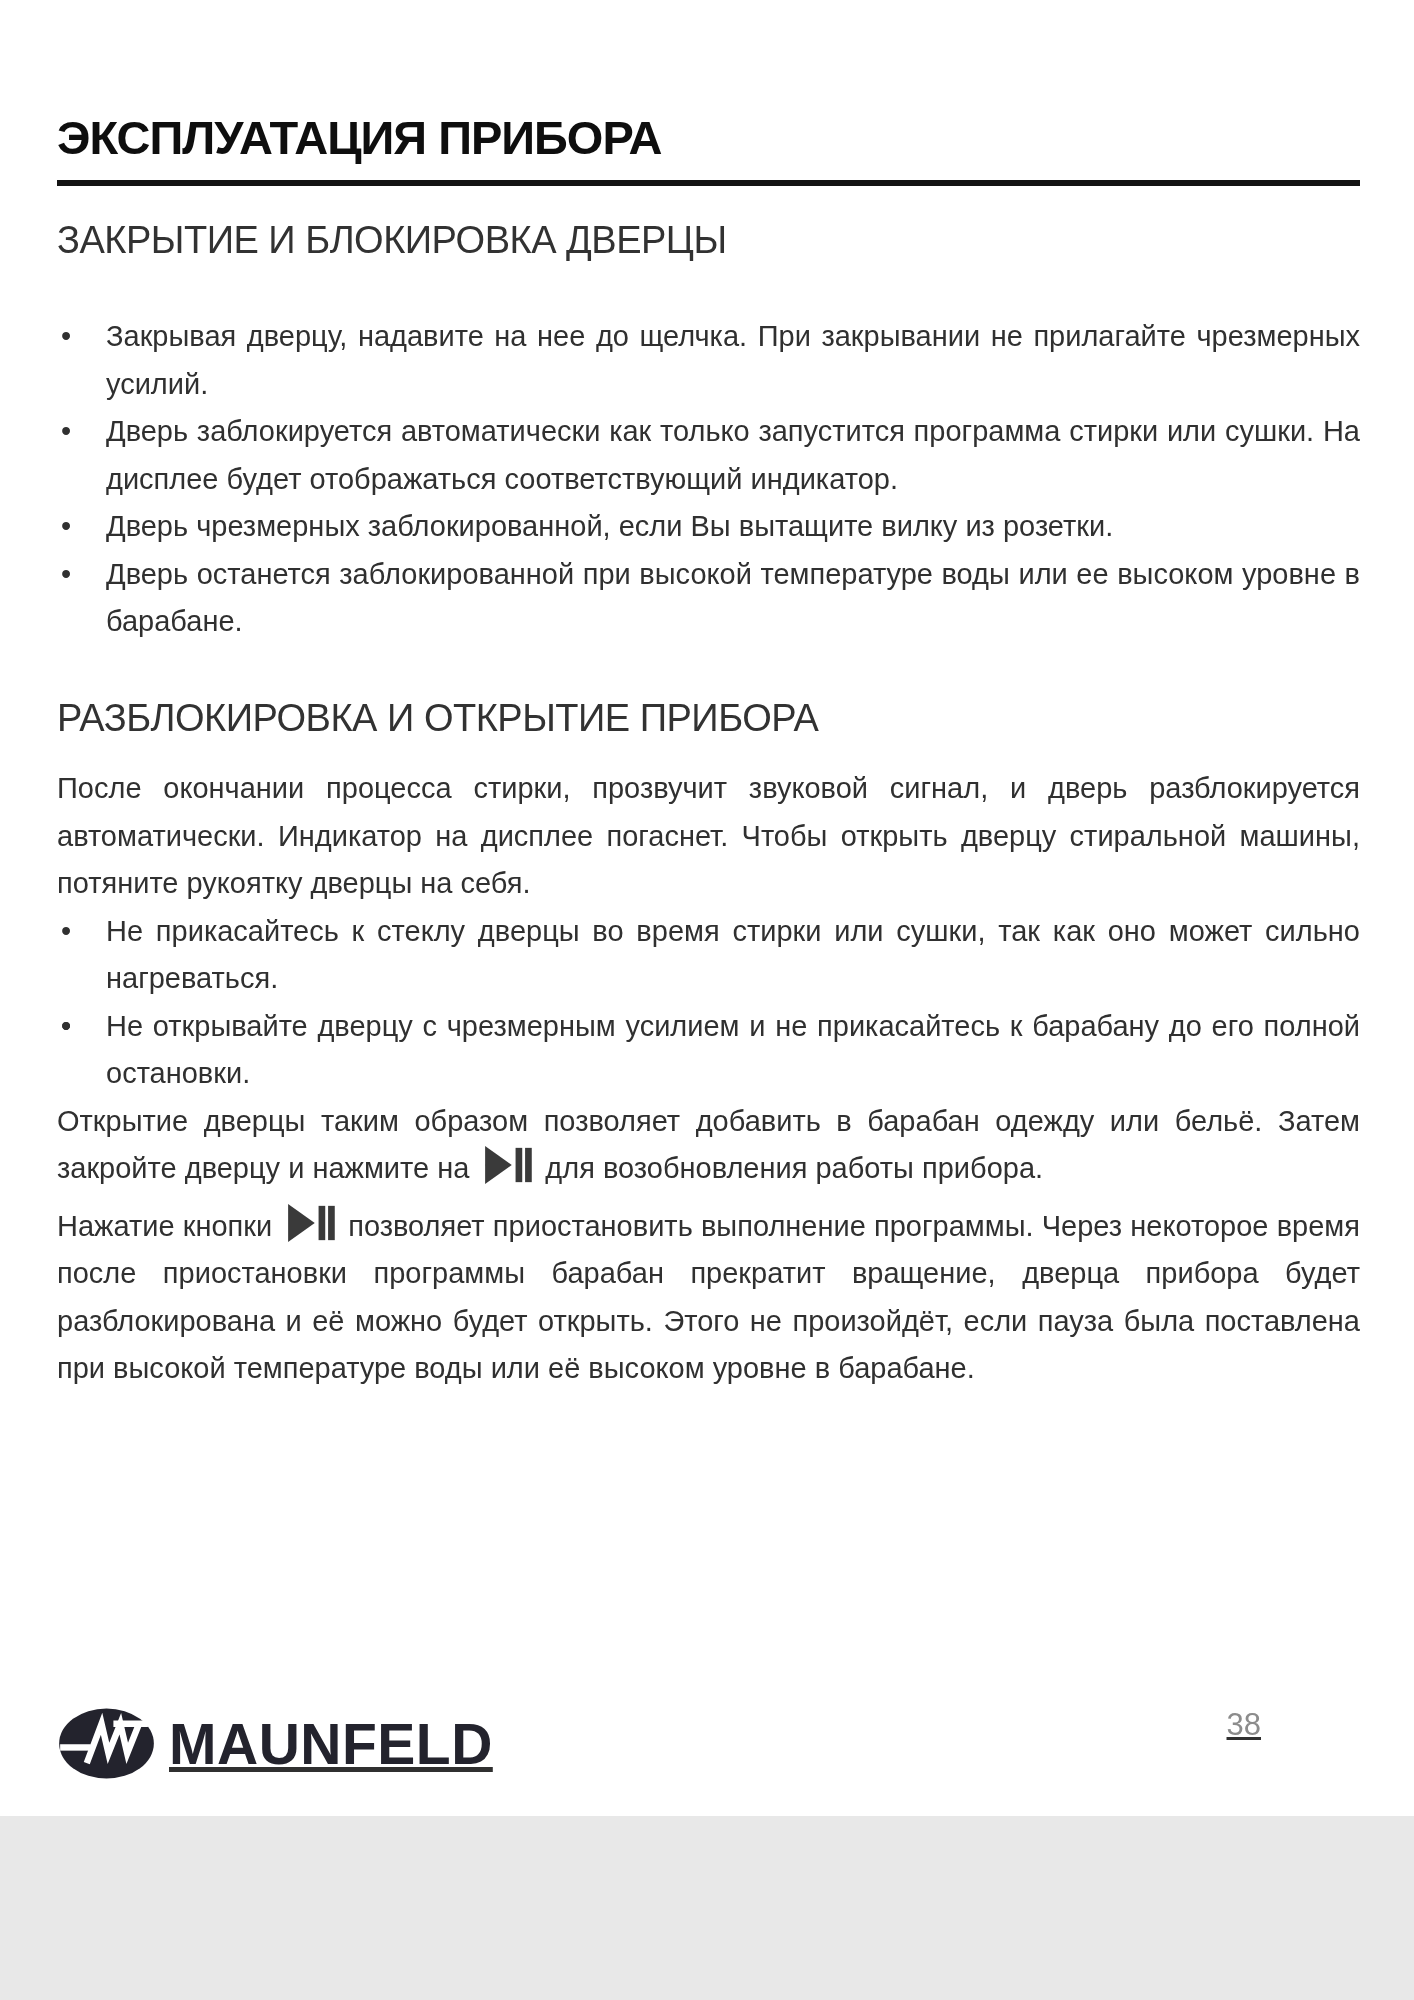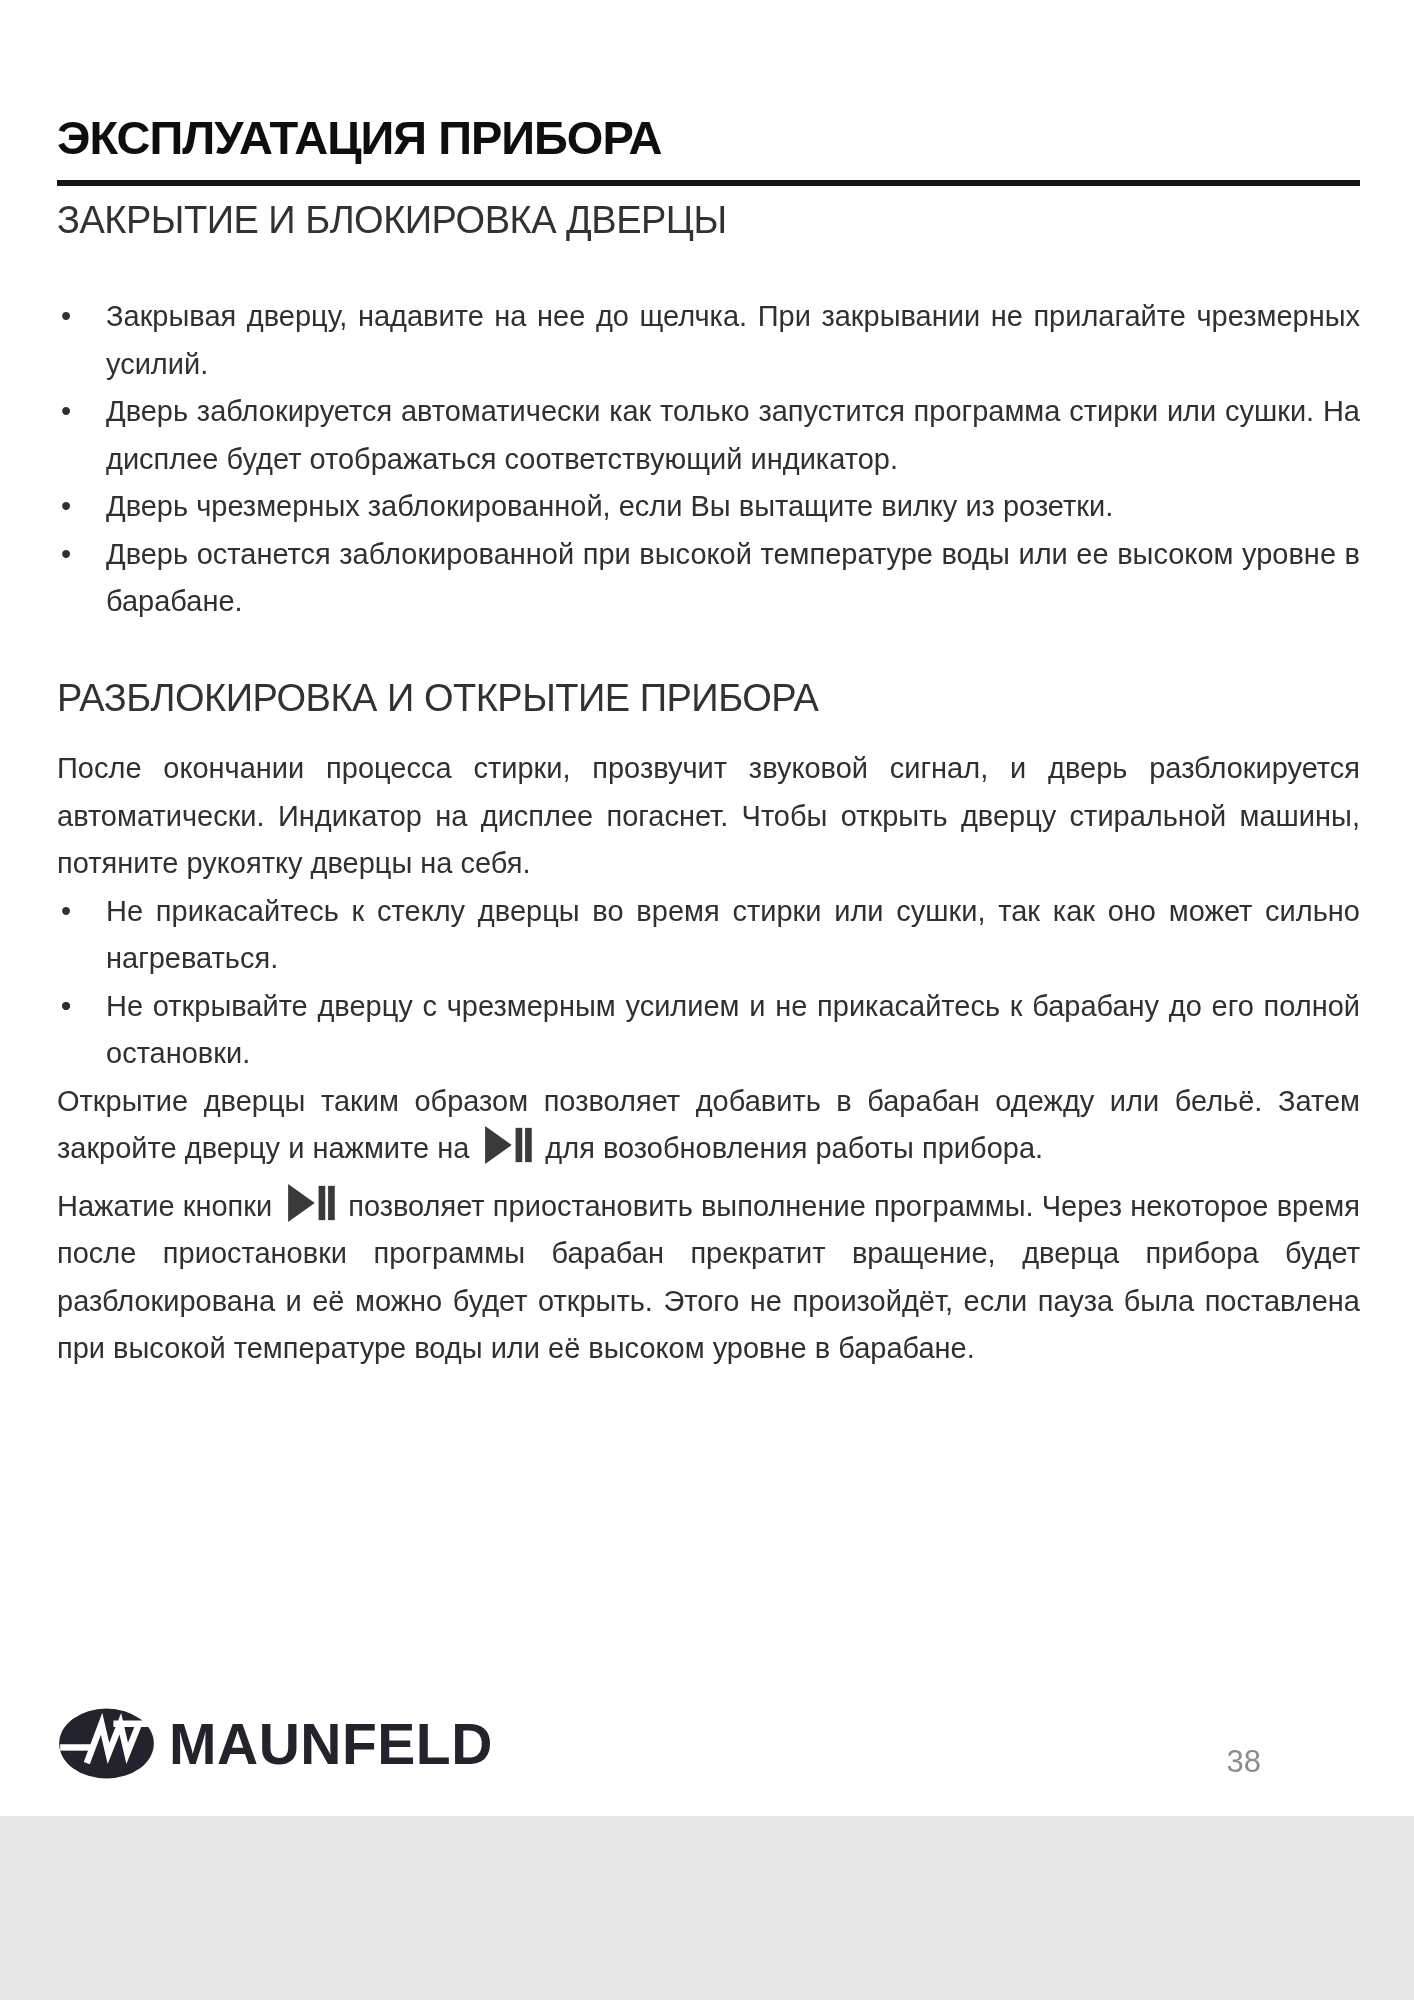--- a/index.html
+++ b/index.html
@@ -26,21 +26,21 @@
   .rule { height: 6px; background: #141414; margin-top: 15px; }
 
   h2.section-heading {
     font-size: 38px;
     line-height: 1.2;
     font-weight: normal;
     letter-spacing: -0.5px;
     color: #323232;
     margin: 0;
   }
-  h2.first { margin-top: 12px; }
+  h2.first { margin-top: 32px; }
   h2.second { margin-top: 50px; }
 
   .bt { font-size: 29px; line-height: 47.5px; color: #303030; }
 
   ul.bullets {
     list-style: none;
     margin: 0; padding: 0;
     text-align: justify;
   }
   ul.bullets.after-heading { margin-top: 50px; }
@@ -58,21 +58,22 @@
     width: 50px; height: 40px;
     vertical-align: -7px;
     margin: 0 13px;
   }
   .pp-icon svg { display: block; width: 100%; height: 100%; }
 
   footer.page-footer {
     position: absolute;
     left: 57px; right: 57px; bottom: 36px;
     display: flex;
-    align-items: flex-end;
+    align-items: flex-start;
+    text-decoration: underline;
   }
   .logo { display: flex; align-items: center; gap: 13px; color: #23232d; }
   .emblem { width: 99px; height: 73px; }
   .brand {
     font-size: 57px;
     font-weight: bold;
     letter-spacing: 0.5px;
     color: #23232d;
   }
   .pagenum {

